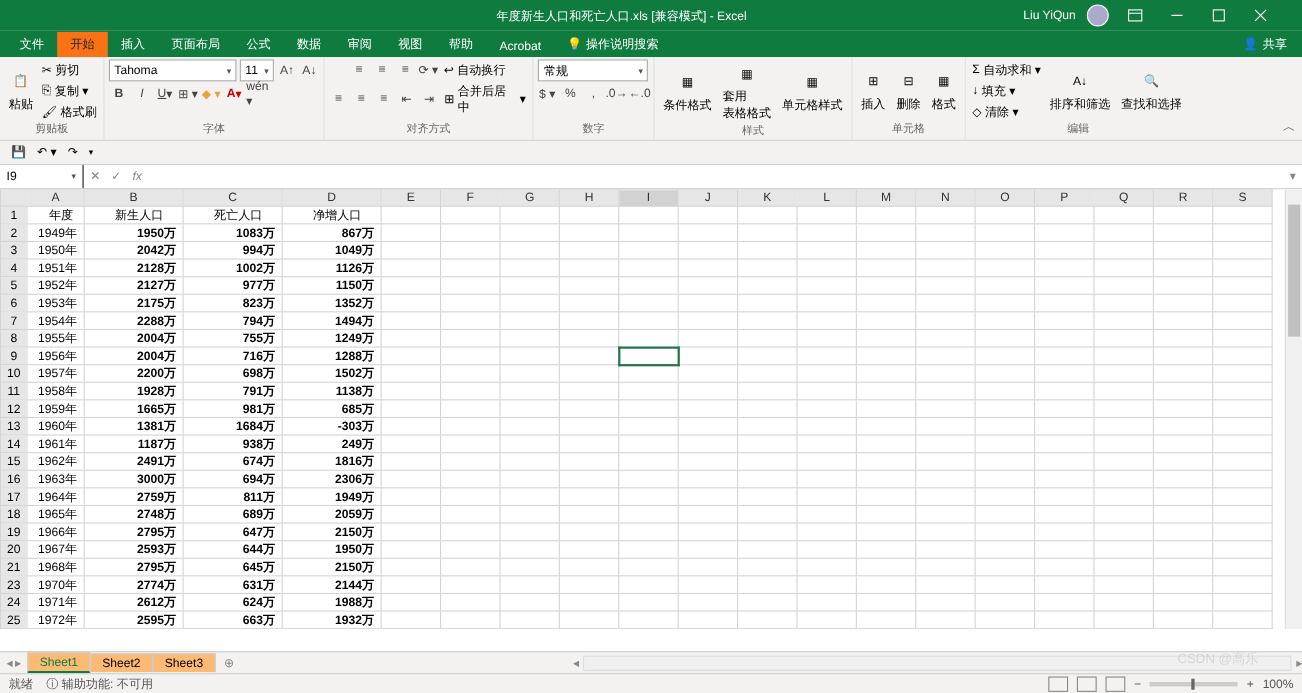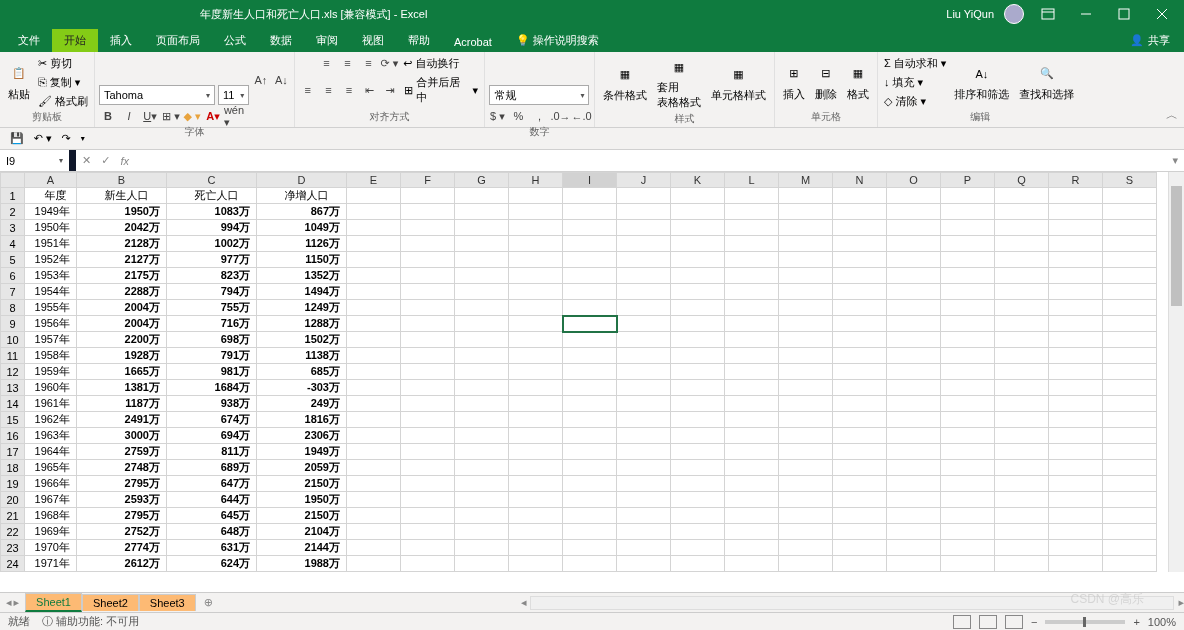--- a/index.html
+++ b/index.html
@@ -1,43 +1,43 @@
 <!DOCTYPE html>
 <html><head>
 <meta charset="utf-8">
 <style>
 * { margin:0; padding:0; box-sizing:border-box; font-family:"Microsoft YaHei",Tahoma,sans-serif; font-size:11px; }
 body { background:#fff; width:1184px; height:630px; overflow:hidden; position:relative; }
 .titlebar { background:#0f7b3f; height:28px; display:flex; align-items:center; color:#fff; }
-.title-center { flex:1; text-align:left; }
-.title-right { display:flex; align-items:center; gap:10px; padding-right:8px; }
+.title-center { flex:1; text-align:center; }
+.title-right { display:flex; align-items:center; gap:10px; padding-right:24px; }
 .avatar { width:20px; height:20px; border-radius:50%; background:#aac; border:1px solid #fff; }
 .winbtn { width:28px; height:28px; display:flex; align-items:center; justify-content:center; cursor:pointer; }
 .winbtn svg { fill:none; stroke:#fff; stroke-width:1; }
 .menubar { background:#0f7b3f; height:24px; display:flex; align-items:flex-end; color:#fff; padding-left:6px; }
 .menutab { padding:4px 12px; cursor:pointer; }
-.menutab.active { background:#84cc16; color:#222; }
+.menutab.active { background:#f97316; color:#222; }
 .share { margin-left:auto; padding:4px 14px; display:flex; align-items:center; gap:4px; }
 .ribbon { background:#f3f2f1; height:76px; display:flex; border-bottom:1px solid #d0d0d0; position:relative; }
 .group { border-right:1px solid #e0e0e0; display:flex; flex-direction:column; padding:2px 4px; }
 .group-body { flex:1; display:flex; align-items:center; gap:2px; }
 .group-label { text-align:right; color:#666; font-size:10px; padding-bottom:1px; display:flex; justify-content:center; align-items:center; position:relative; }
 .vstack { display:flex; flex-direction:column; gap:2px; font-size:11px; }
 .hstack { display:flex; align-items:center; gap:3px; }
 .miniitem { display:flex; align-items:center; gap:3px; cursor:pointer; padding:1px 2px; }
 .biglbl { display:flex; flex-direction:column; align-items:center; cursor:pointer; padding:2px 4px; font-size:11px; }
 .biglbl .ic { width:22px; height:22px; margin-bottom:2px; display:flex; align-items:center; justify-content:center; }
-.dropdown { border:1px solid #aaa; background:#fff; height:20px; display:flex; align-items:center; padding:0 4px;margin-top:31px; }
+.dropdown { border:1px solid #aaa; background:#fff; height:20px; display:flex; align-items:center; padding:0 4px; }
 .fontbox { width:120px; }
 .sizebox { width:32px; }
 .chev { margin-left:auto; font-size:8px; color:#555; }
 .btn { width:18px; height:18px; display:flex; align-items:center; justify-content:center; color:#444; cursor:pointer; }
 .qat { background:#f3f2f1; height:22px; display:flex; align-items:center; gap:10px; padding:0 10px; border-bottom:1px solid #d0d0d0; }
 .namebar { height:22px; display:flex; align-items:center; border-bottom:1px solid #d0d0d0; }
-.namebox { width:76px; border-right:7px solid #0f172a; padding:0 6px; display:flex; align-items:center; height:100%;text-align:center; }
+.namebox { width:76px; border-right:1px solid #0f172a; padding:0 6px; display:flex; align-items:center; height:100%;text-align:center; }
 .fxarea { flex:1; display:flex; align-items:center; padding:0 6px; gap:10px; color:#888; position:relative; }
 .grid { position:relative; height:400px; overflow:hidden; }
 table { border-collapse:collapse; table-layout:fixed; }
 th,td { border:1px solid #d4d4d4; height:15px; font-size:11px; white-space:nowrap; overflow:hidden; }
 th { background:#e6e6e6; font-weight:normal; text-align:center; color:#333; }
 .rowhdr { background:#e6e6e6; text-align:center; width:24px; }
 .colA { width:52px; text-align:right; padding-right:6px; }
 .colB,.colC,.colD { width:90px; text-align:right; padding-right:6px; font-weight:bold; }
 .colE { width:54px; }
 .hdrcell { text-align:center!important; font-weight:normal!important;padding-left:16px; }
@@ -748,42 +748,20 @@
           <td class="colE "></td>
           <td class="colE "></td>
           <td class="colE "></td>
           <td class="colE "></td>
           <td class="colE "></td>
           <td class="colE "></td>
           <td class="colE "></td>
           <td class="colE "></td>
         </tr>
         <tr>
-          <td class="rowhdr">22</td>
-          <td class="colA ">1969年</td>
-          <td class="colB ">2752万</td>
-          <td class="colC ">648万</td>
-          <td class="colD ">2104万</td>
-          <td class="colE "></td>
-          <td class="colE "></td>
-          <td class="colE "></td>
-          <td class="colE "></td>
-          <td class="colE "></td>
-          <td class="colE "></td>
-          <td class="colE "></td>
-          <td class="colE "></td>
-          <td class="colE "></td>
-          <td class="colE "></td>
-          <td class="colE "></td>
-          <td class="colE "></td>
-          <td class="colE "></td>
-          <td class="colE "></td>
-          <td class="colE "></td>
-        </tr>
-        <tr>
           <td class="rowhdr">23</td>
           <td class="colA ">1970年</td>
           <td class="colB ">2774万</td>
           <td class="colC ">631万</td>
           <td class="colD ">2144万</td>
           <td class="colE "></td>
           <td class="colE "></td>
           <td class="colE "></td>
           <td class="colE "></td>
           <td class="colE "></td>

